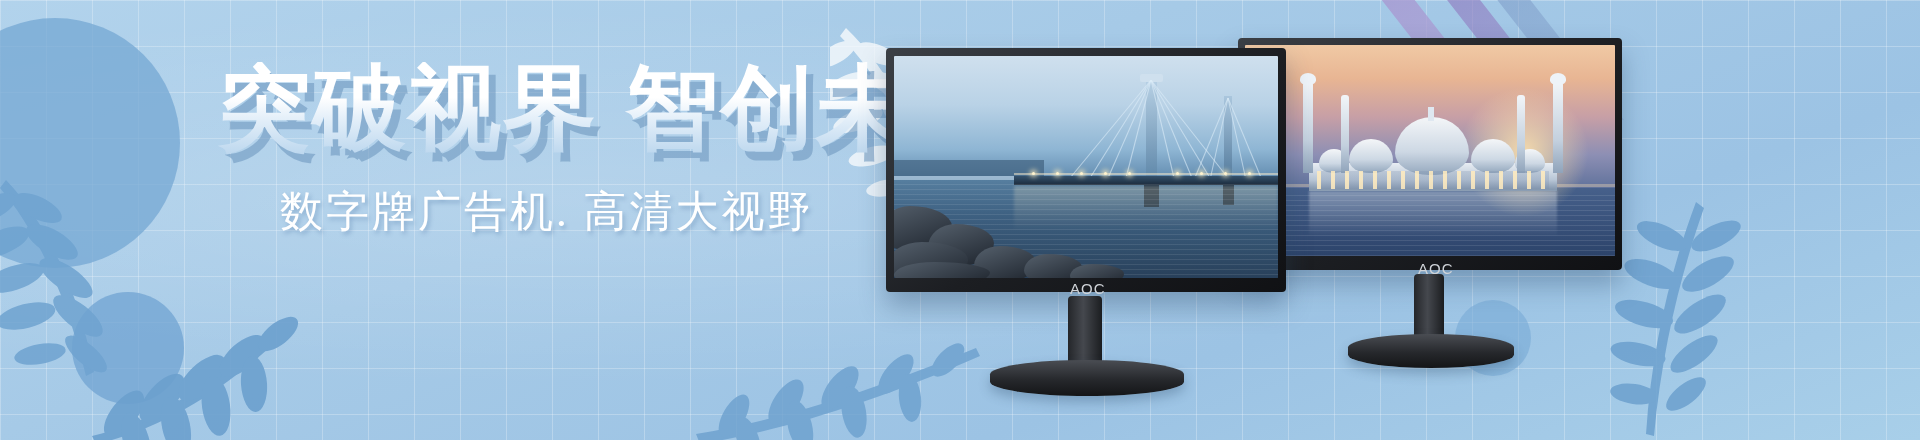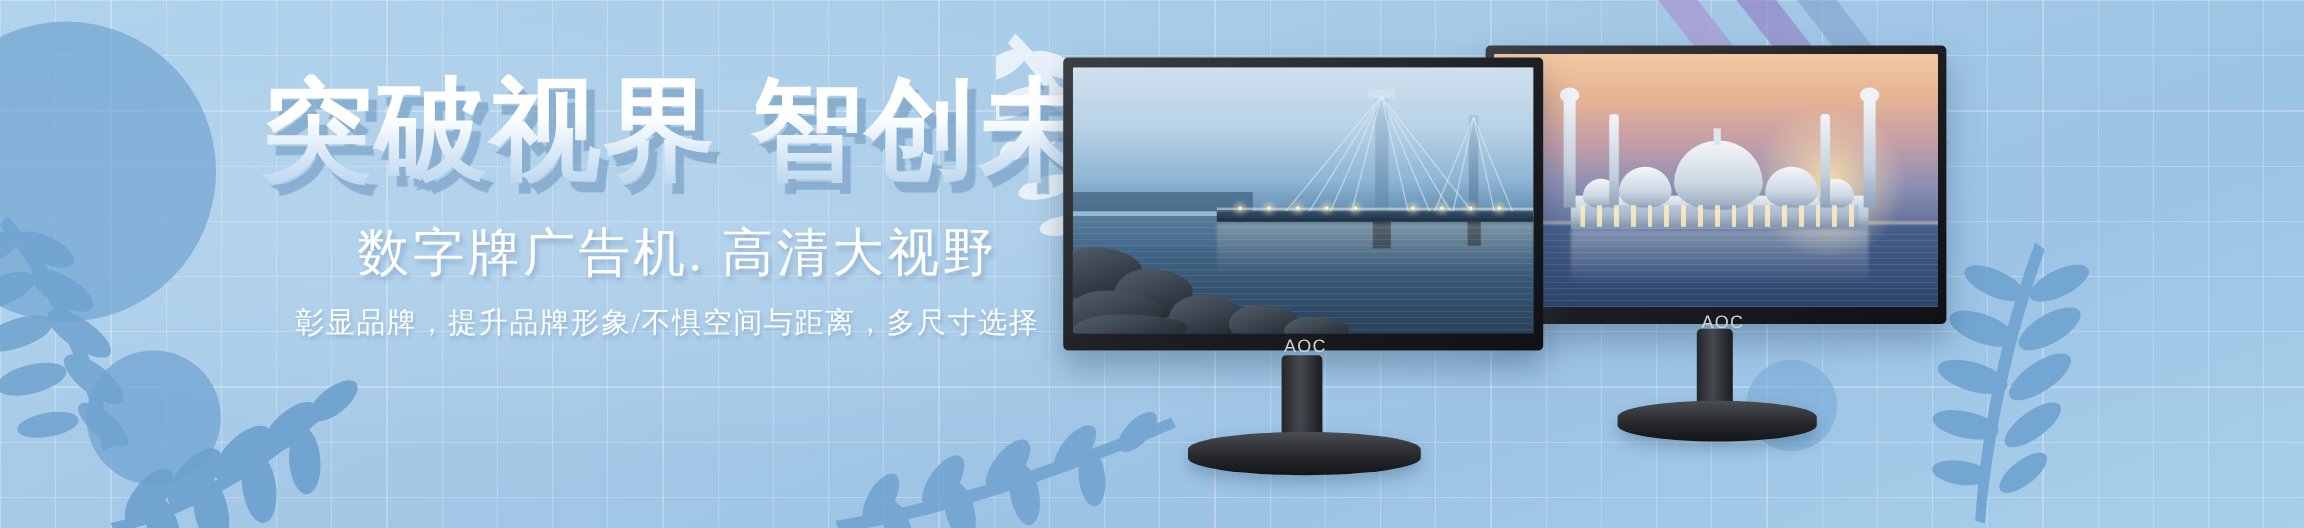--- a/index.html
+++ b/index.html
@@ -56,21 +56,21 @@
     position:absolute;left:218px;top:62px;
     font-size:93px;line-height:1;font-weight:700;letter-spacing:2px;
     font-family:"Liberation Sans","DejaVu Sans",sans-serif;
     background:linear-gradient(180deg,#ffffff 0%,#ffffff 38%,#e7f1fa 58%,#bcd7ee 100%);
     -webkit-background-clip:text;background-clip:text;
     color:transparent;-webkit-text-fill-color:transparent;
     filter:drop-shadow(7px 9px 0 rgba(108,150,190,.58));
     white-space:nowrap;
   }
   .subtitle{
-    position:absolute;left:298px;top:190px;
+    position:absolute;left:280px;top:190px;
     font-size:43px;line-height:1;letter-spacing:3px;color:#ffffff;
     font-family:"Liberation Serif","DejaVu Serif",serif;
     text-shadow:2px 3px 4px rgba(90,130,175,.45);
     white-space:nowrap;
   }
   .tagline{
     position:absolute;left:246px;top:258px;
     font-size:24px;line-height:1;letter-spacing:1.5px;color:#ffffff;
     font-family:"Liberation Serif","DejaVu Serif",serif;
     text-shadow:1px 2px 3px rgba(90,130,175,.4);
@@ -209,21 +209,20 @@
         <ellipse cx="118" cy="158" rx="28" ry="11" transform="rotate(-36 118 158)"></ellipse>
         <ellipse cx="58" cy="198" rx="24" ry="10" transform="rotate(8 58 198)"></ellipse>
         <ellipse cx="110" cy="198" rx="24" ry="10" transform="rotate(-38 110 198)"></ellipse>
       </g>
     </g>
   </svg>
 
   <div class="text-block">
     <div class="headline">突破视界 智创未来</div>
     <div class="subtitle">数字牌广告机. 高清大视野</div>
-    <div class="tagline">彰显品牌，提升品牌形象/不惧空间与距离，多尺寸选择</div>
   </div>
 
   <div class="monitor" style="left:1232px;top:38px;width:400px;height:330px;">
     <div class="screen-frame" style="left:6px;top:0;width:384px;height:232px;"></div>
     <div class="screen-img" style="left:13px;top:7px;width:370px;height:211px;">
       <div class="mq-sky"></div>
       <div class="mq-water" style="background:linear-gradient(180deg,#46608b,#2c436a 100%);"></div>
 
       <div class="mq-glow" style="left:214px;top:42px;width:130px;height:130px;"></div>
 

